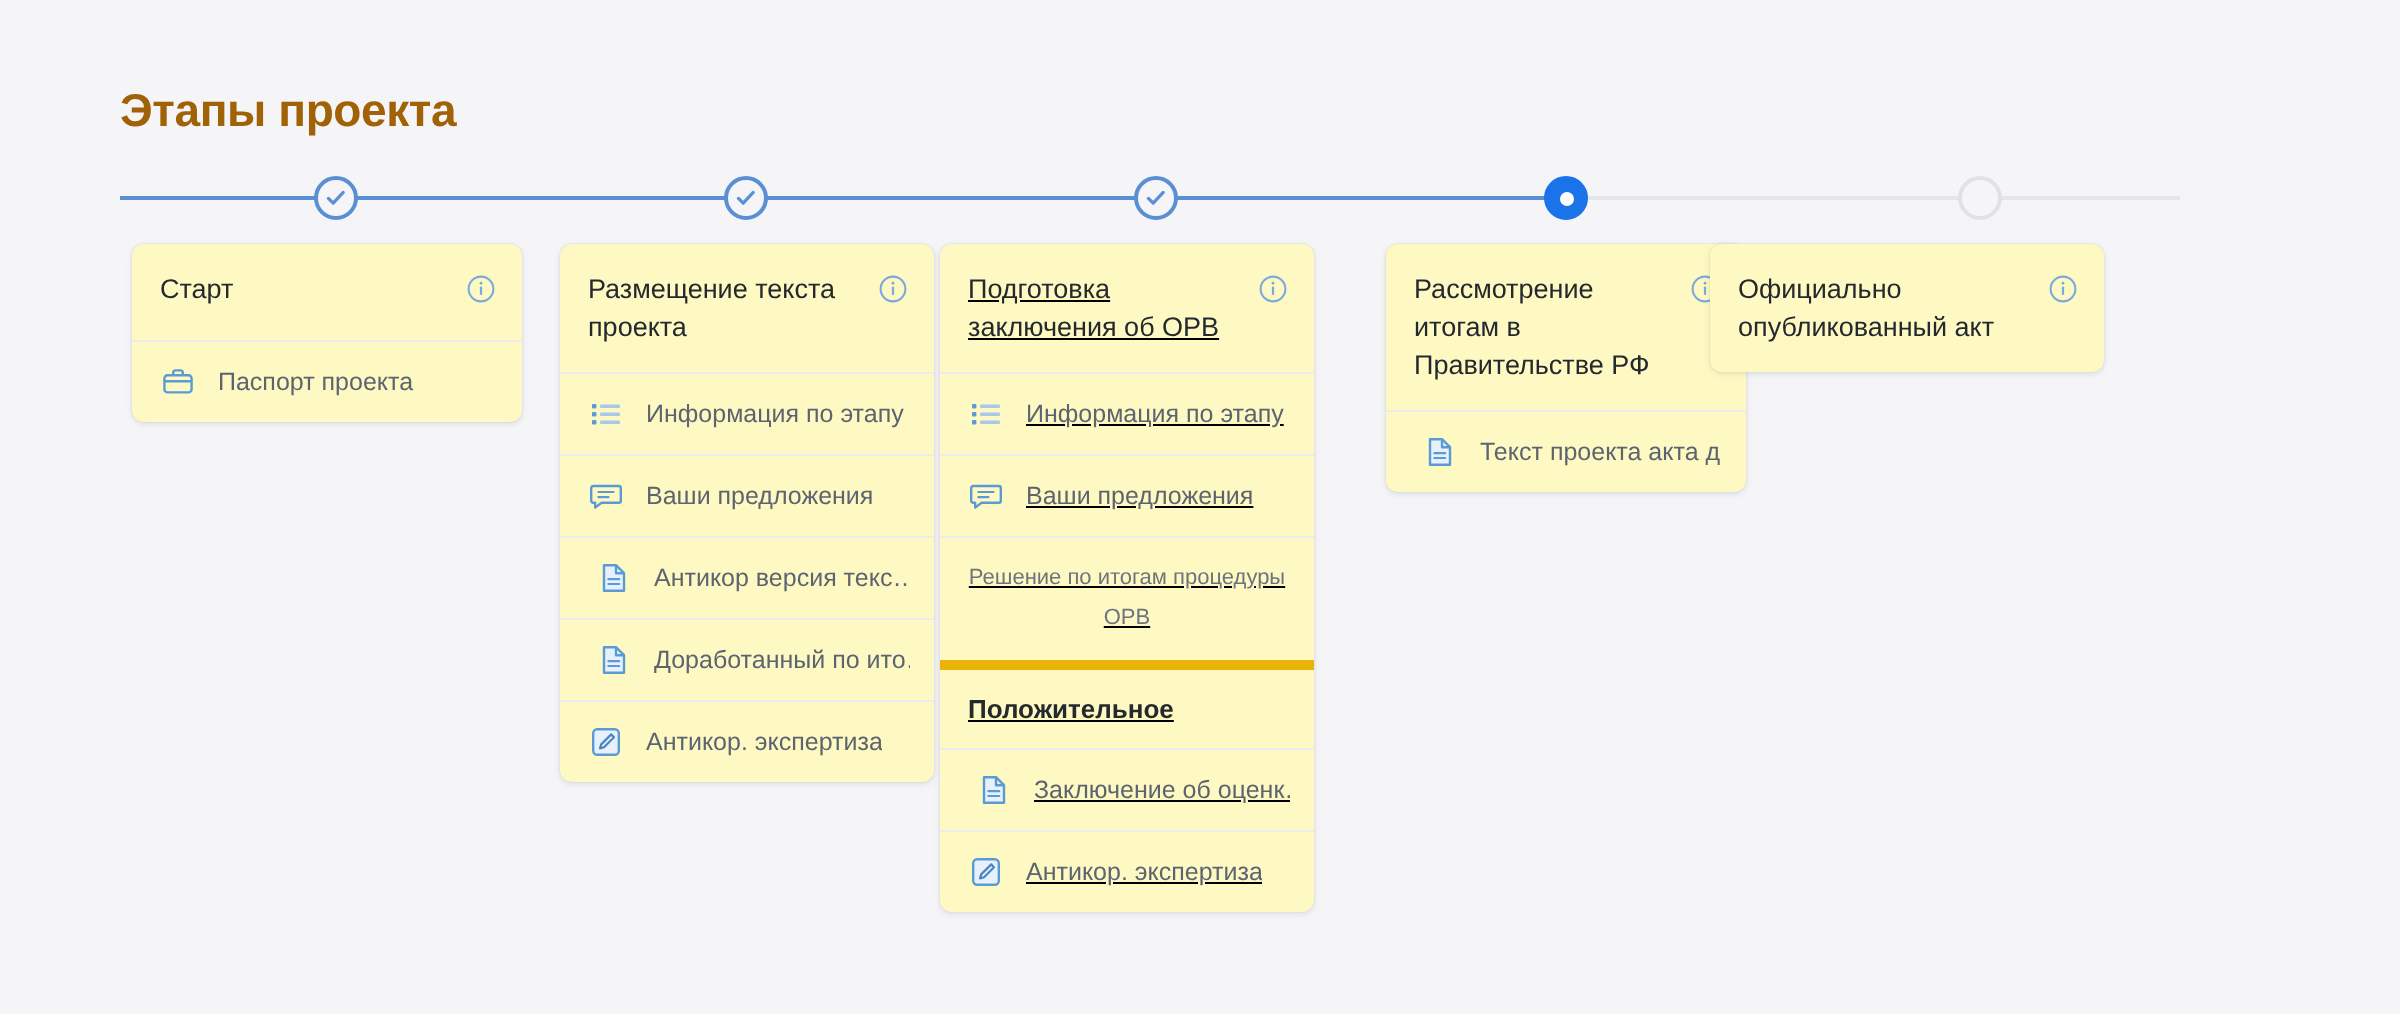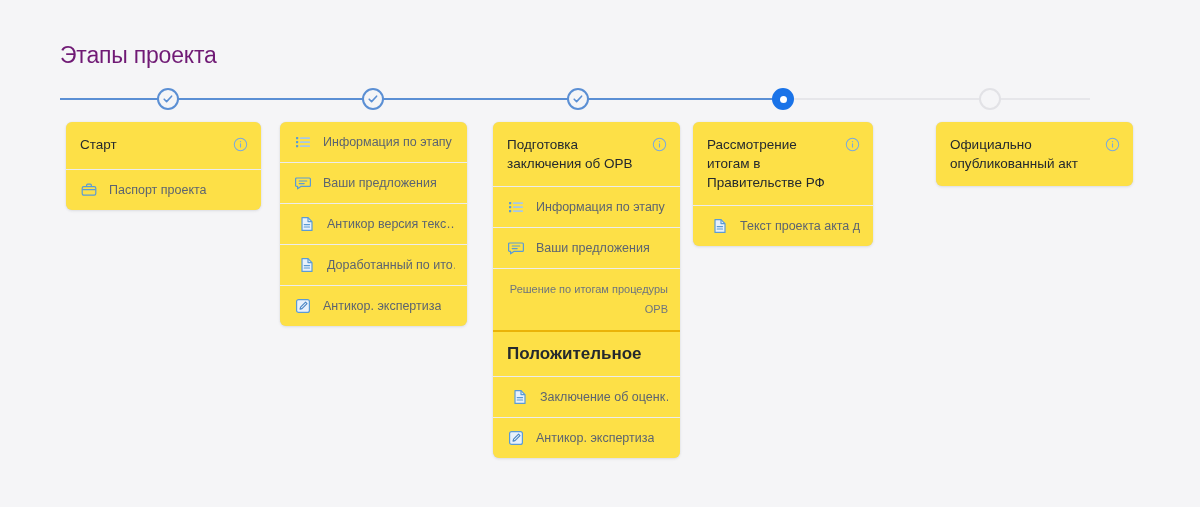--- a/index.html
+++ b/index.html
@@ -8,22 +8,22 @@
     background: #f5f5f7;
     font-family: "Liberation Sans", "DejaVu Sans", sans-serif;
     overflow: hidden;
   }
   #root { position: relative; width: 1200px; height: 507px; }
 
   .page-title {
     position: absolute;
     left: 60px; top: 42px;
     font-size: 23px;
-    font-weight: normal;
-    color: #701a75;
+    font-weight: bold;
+    color: #a16207;
     letter-spacing: -0.2px;
   }
 
   
   .timeline { position: absolute; left: 0; top: 88px; width: 1200px; height: 22px; }
   .tl-line {
     position: absolute; top: 10px; height: 2px;
   }
   .tl-line.done { background: #5b8fd4; }
   .tl-line.todo { background: #e6e6ea; }
@@ -47,21 +47,21 @@
     width: 7px; height: 7px; border-radius: 50%; background: #ffffff;
   }
   .tl-node.empty {
     border: 2px solid #e2e2e6;
     background: #f5f5f7;
   }
 
   
   .card {
     position: absolute;
-    background: #fde047;
+    background: #fef9c3;
     border-radius: 6px;
     box-shadow: 0 1px 3px rgba(20,30,60,0.10), 0 0 1px rgba(20,30,60,0.12);
     overflow: hidden;
   }
   .card-head {
     display: flex;
     align-items: flex-start;
     justify-content: space-between;
     padding: 13px 13px 13px 14px;
     border-bottom: 1px solid #ececed;
@@ -91,34 +91,34 @@
     font-size: 12.5px;
     color: #5c6470;
     white-space: nowrap;
     overflow: hidden;
     text-overflow: clip;
   }
   .row-indent { padding-left: 18px; }
 
   .note-row {
     padding: 10px 12px 11px 12px;
-    border-bottom: 2px solid #eab308;
-    text-align: right;
+    border-bottom: 5px solid #eab308;
+    text-align: center;
   }
   .note-text {
     font-size: 11px;
     line-height: 20px;
     color: #6d747e;
   }
   .verdict-row {
     padding: 12px 14px;
     border-bottom: 1px solid #ececed;
   }
   .verdict-text {
-    font-size: 17px;
+    font-size: 13px;
     font-weight: bold;
     color: #24292e;
   }
 </style>
 </head>
 <body>
 
 <div id="root">
 
   <div class="page-title">Этапы проекта</div>
@@ -174,20 +174,30 @@
             <rect x="2.2" y="5.6" width="13.6" height="8.6" rx="1.6" fill="none" stroke="#5b9bd5" stroke-width="1.2"></rect>
             <path d="M6.6 5.6 V4.4 a1.2 1.2 0 0 1 1.2-1.2 h2.4 a1.2 1.2 0 0 1 1.2 1.2 V5.6" fill="none" stroke="#5b9bd5" stroke-width="1.2"></path>
             <path d="M2.4 8.6 h13.2" stroke="#5b9bd5" stroke-width="1.2"></path>
           </svg>
       </span>
       <span class="row-label">Паспорт проекта</span>
     </div>
   </div>
 
   <div class="card" style="left:280px; top:122px; width:187px;">
+    <div class="card-head">
+      <div class="card-title">Размещение текста проекта</div>
+      <span class="info-icon">
+        <svg width="15" height="15" viewBox="0 0 16 16">
+            <circle cx="8" cy="8" r="6.6" fill="none" stroke="#7aa9dd" stroke-width="1.1"></circle>
+            <circle cx="8" cy="4.9" r="0.75" fill="#7aa9dd"></circle>
+            <rect x="7.4" y="6.6" width="1.2" height="4.6" rx="0.6" fill="#7aa9dd"></rect>
+          </svg>
+      </span>
+    </div>
     <div class="card-row">
       <span class="row-icon">
         <svg width="18" height="18" viewBox="0 0 18 18">
             <rect x="2" y="4" width="2.2" height="2.2" rx="0.5" fill="#5b9bd5"></rect>
             <rect x="2" y="8" width="2.2" height="2.2" rx="0.5" fill="#5b9bd5"></rect>
             <rect x="2" y="12" width="2.2" height="2.2" rx="0.5" fill="#5b9bd5"></rect>
             <rect x="6" y="4.3" width="10" height="1.7" rx="0.6" fill="#a7c8e8"></rect>
             <rect x="6" y="8.3" width="10" height="1.7" rx="0.6" fill="#a7c8e8"></rect>
             <rect x="6" y="12.3" width="10" height="1.7" rx="0.6" fill="#a7c8e8"></rect>
           </svg>
@@ -227,21 +237,21 @@
       <span class="row-icon">
         <svg width="18" height="18" viewBox="0 0 18 18">
             <rect x="2.6" y="2.6" width="12.8" height="12.8" rx="2" fill="#e8f1fb" stroke="#5b9bd5" stroke-width="1.2"></rect>
             <path d="M11.6 5.2 l1.4 1.4 l-5 5 l-2 0.6 l0.6 -2 z" fill="none" stroke="#4a86c4" stroke-width="1.1" stroke-linejoin="round"></path>
           </svg>
       </span>
       <span class="row-label">Антикор. экспертиза</span>
     </div>
   </div>
 
-  <div class="card" style="left:493px; top:122px; width:187px;">
+  <div class="card" style="left:470px; top:122px; width:187px;text-decoration:underline;">
     <div class="card-head">
       <div class="card-title">Подготовка заключения об ОРВ</div>
       <span class="info-icon">
         <svg width="15" height="15" viewBox="0 0 16 16">
             <circle cx="8" cy="8" r="6.6" fill="none" stroke="#7aa9dd" stroke-width="1.1"></circle>
             <circle cx="8" cy="4.9" r="0.75" fill="#7aa9dd"></circle>
             <rect x="7.4" y="6.6" width="1.2" height="4.6" rx="0.6" fill="#7aa9dd"></rect>
           </svg>
       </span>
     </div>
@@ -310,21 +320,21 @@
         <svg width="18" height="18" viewBox="0 0 18 18">
             <path d="M4 2.6 h6 l4 4 v8.8 H4 z" fill="#e8f1fb" stroke="#5b9bd5" stroke-width="1.2" stroke-linejoin="round"></path>
             <path d="M10 2.6 v4 h4" fill="none" stroke="#5b9bd5" stroke-width="1.2" stroke-linejoin="round"></path>
             <path d="M6.2 9.6 h5.4 M6.2 12 h5.4" stroke="#5b9bd5" stroke-width="1.1" stroke-linecap="round"></path>
           </svg>
       </span>
       <span class="row-label">Текст проекта акта д…</span>
     </div>
   </div>
 
-  <div class="card" style="left:936px; top:122px; width:197px;">
+  <div class="card" style="left:855px; top:122px; width:197px;">
     <div class="card-head noborder">
       <div class="card-title">Официально опубликованный акт</div>
       <span class="info-icon">
         <svg width="15" height="15" viewBox="0 0 16 16">
             <circle cx="8" cy="8" r="6.6" fill="none" stroke="#7aa9dd" stroke-width="1.1"></circle>
             <circle cx="8" cy="4.9" r="0.75" fill="#7aa9dd"></circle>
             <rect x="7.4" y="6.6" width="1.2" height="4.6" rx="0.6" fill="#7aa9dd"></rect>
           </svg>
       </span>
     </div>

